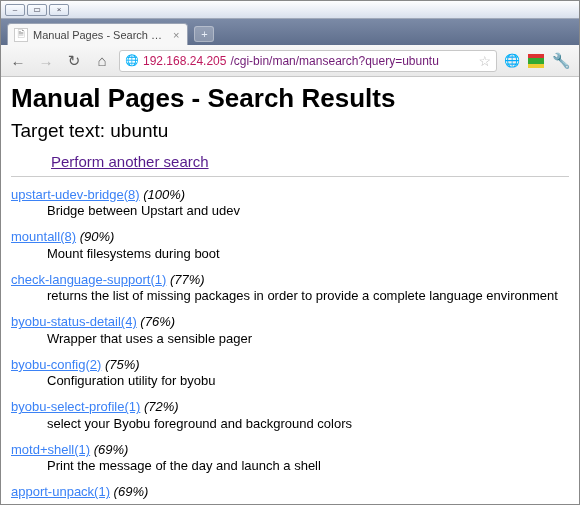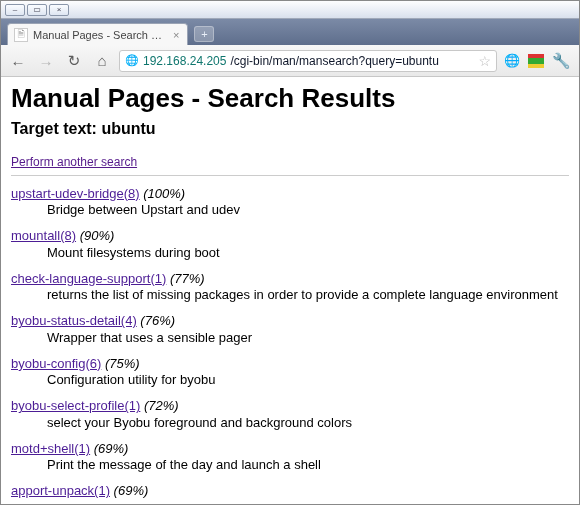--- a/index.html
+++ b/index.html
@@ -93,22 +93,22 @@
     display: flex;
     align-items: center;
     padding: 0 5px;
     font-size: 12px;
     color: #333;
     gap: 4px;
   }
   .omni-icon {
     width:14px;height:14px;display:flex;align-items:center;justify-content:center;font-size:11px;color:#888;
   }
-  .url-host { color:#0f766e; }
-  .url-path { color:#0f172a; }
+  .url-host { color:#be185d; }
+  .url-path { color:#701a75; }
   .star { color:#bbb; font-size:14px; margin-left:auto; }
   .ext-icon {
     width:18px;height:18px;display:flex;align-items:center;justify-content:center;font-size:13px;
   }
   
   .content {
     padding: 6px 10px 10px 10px;
     font-family: "Times New Roman", Times, serif;
     overflow: hidden;
     height: calc(505px - 18px - 26px - 32px);
@@ -116,39 +116,40 @@
     color: #000;
   }
   .content h1 {
     font-family: Arial, Helvetica, sans-serif;
     font-size: 26px;
     font-weight: bold;
     margin-bottom: 6px;
   }
   .content h2 {
     font-family: Arial, Helvetica, sans-serif;
-    font-size: 16px;
-    font-weight: bold;
-    margin-bottom: 16px;
+    font-size: 19px;
+    font-weight: normal;
+    margin-bottom: 10px;
   }
   .navlinks a {
     color: #551a8b;
     text-decoration: underline;
     font-family: Arial, Helvetica, sans-serif;
-    font-size: 12px;
+    font-size: 15px;
+    margin-left: 40px;
   }
   .navlinks { line-height: 1.3; margin-bottom: 4px; }
   hr.sep {
     border: none;
     border-top: 1px solid #ccc;
     margin: 4px 0 10px 0;
   }
   .results { font-family: Arial, Helvetica, sans-serif; font-size: 13px; }
   .result { margin-bottom: 10px; line-height: 1.25; }
-  .result a { color: #4c1d95; text-decoration: underline; }
+  .result a { color: #3b82f6; text-decoration: underline; }
   .score { font-style: italic; text-align: right; }
   .desc { display:block; padding-left: 36px; }
 </style>
 </head>
 <body>
 
 <div class="titlebar">
   <div class="win-btn">–</div>
   <div class="win-btn">▭</div>
   <div class="win-btn">×</div>
@@ -192,18 +193,18 @@
   </h2>
   <div class="navlinks">
     <a href="#">Perform another search</a>&nbsp;<br>
   </div>
   <hr class="sep">
   <div class="results" id="results">
       <div class="result"><a href="#">upstart-udev-bridge(8)</a><span class="score"> (100%)</span><span class="desc">Bridge between Upstart and udev</span></div>
       <div class="result"><a href="#">mountall(8)</a><span class="score"> (90%)</span><span class="desc">Mount filesystems during boot</span></div>
       <div class="result"><a href="#">check-language-support(1)</a><span class="score"> (77%)</span><span class="desc">returns the list of missing packages in order to provide a complete language environment</span></div>
       <div class="result"><a href="#">byobu-status-detail(4)</a><span class="score"> (76%)</span><span class="desc">Wrapper that uses a sensible pager</span></div>
-      <div class="result"><a href="#">byobu-config(6)</a><span class="score"> (75%)</span><span class="desc">Configuration utility for byobu</span></div>
+      <div class="result"><a href="#">byobu-config(2)</a><span class="score"> (75%)</span><span class="desc">Configuration utility for byobu</span></div>
       <div class="result"><a href="#">byobu-select-profile(1)</a><span class="score"> (72%)</span><span class="desc">select your Byobu foreground and background colors</span></div>
       <div class="result"><a href="#">motd+shell(1)</a><span class="score"> (69%)</span><span class="desc">Print the message of the day and launch a shell</span></div>
       <div class="result"><a href="#">apport-unpack(1)</a><span class="score"> (69%)</span></div>
     </div>
 </div>
 
 </body></html>

